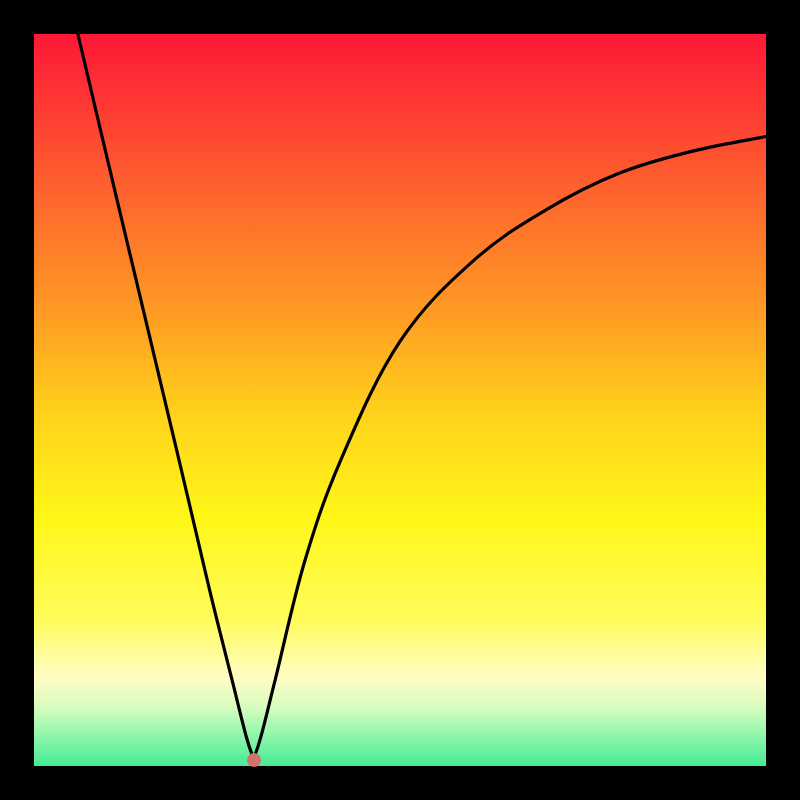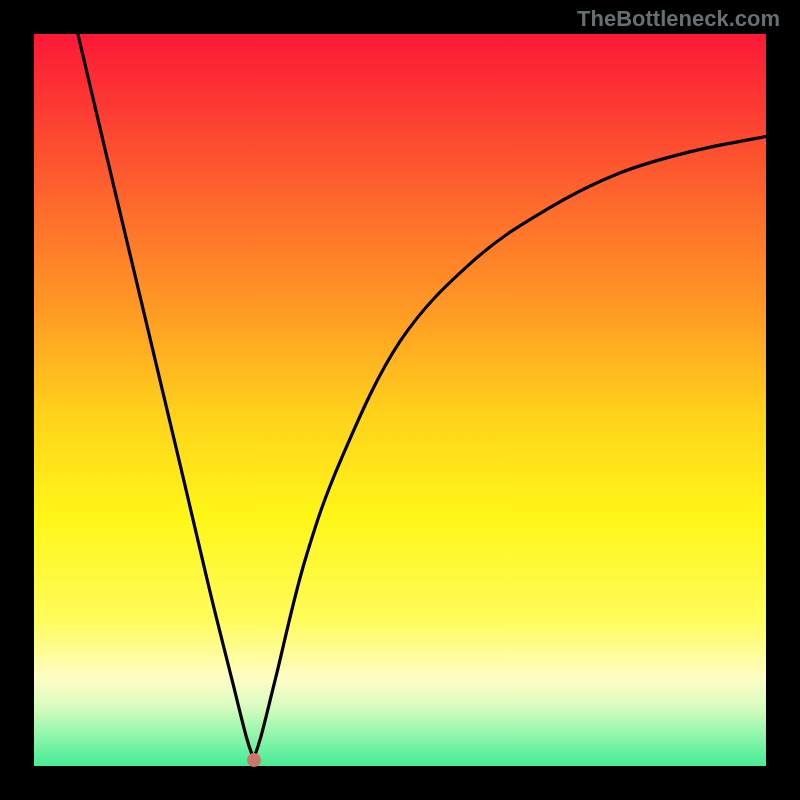--- a/index.html
+++ b/index.html
@@ -69,14 +69,13 @@
 </head>
 <body>
 
 <div class="stage">
   <div class="plot-area">
     <svg class="curve" viewBox="0 0 732 732" preserveAspectRatio="none">
       <path id="curve-path" fill="none" stroke="#000000" stroke-width="3.2" stroke-linejoin="round" stroke-linecap="round" d="M 43.9 0.0 C 49.2 22.4, 61.3 74.4, 73.2 124.4 C 85.1 174.5, 96.6 222.8, 109.8 278.2 C 123.0 333.5, 134.5 381.8, 146.4 431.9 C 158.3 481.9, 166.5 518.1, 175.7 556.3 C 184.9 594.5, 191.1 617.8, 197.6 644.2 C 204.2 670.5, 208.3 688.2, 212.3 702.7 C 216.2 717.2, 218.3 720.7, 219.6 724.7 C 220.9 720.7, 223.0 717.2, 226.9 702.7 C 230.9 688.2, 233.7 675.8, 241.6 644.2 C 249.5 612.5, 259.0 566.6, 270.8 527.0 C 282.7 487.5, 290.3 464.1, 307.4 424.6 C 324.6 385.0, 342.3 343.0, 366.0 307.4 C 389.7 271.9, 412.8 250.6, 439.2 226.9 C 465.6 203.2, 486.0 191.5, 512.4 175.7 C 538.8 159.9, 559.2 149.6, 585.6 139.1 C 612.0 128.5, 632.4 123.7, 658.8 117.1 C 685.2 110.5, 718.8 105.1, 732.0 102.5"></path>
     </svg>
     <div id="marker" class="marker" style="left: 219.6px; top: 726.144px; background: rgb(207, 116, 107);"></div>
   </div>
-  <div class="attribution">TheBottleneck.com</div>
 </div>
 
 </body></html>

